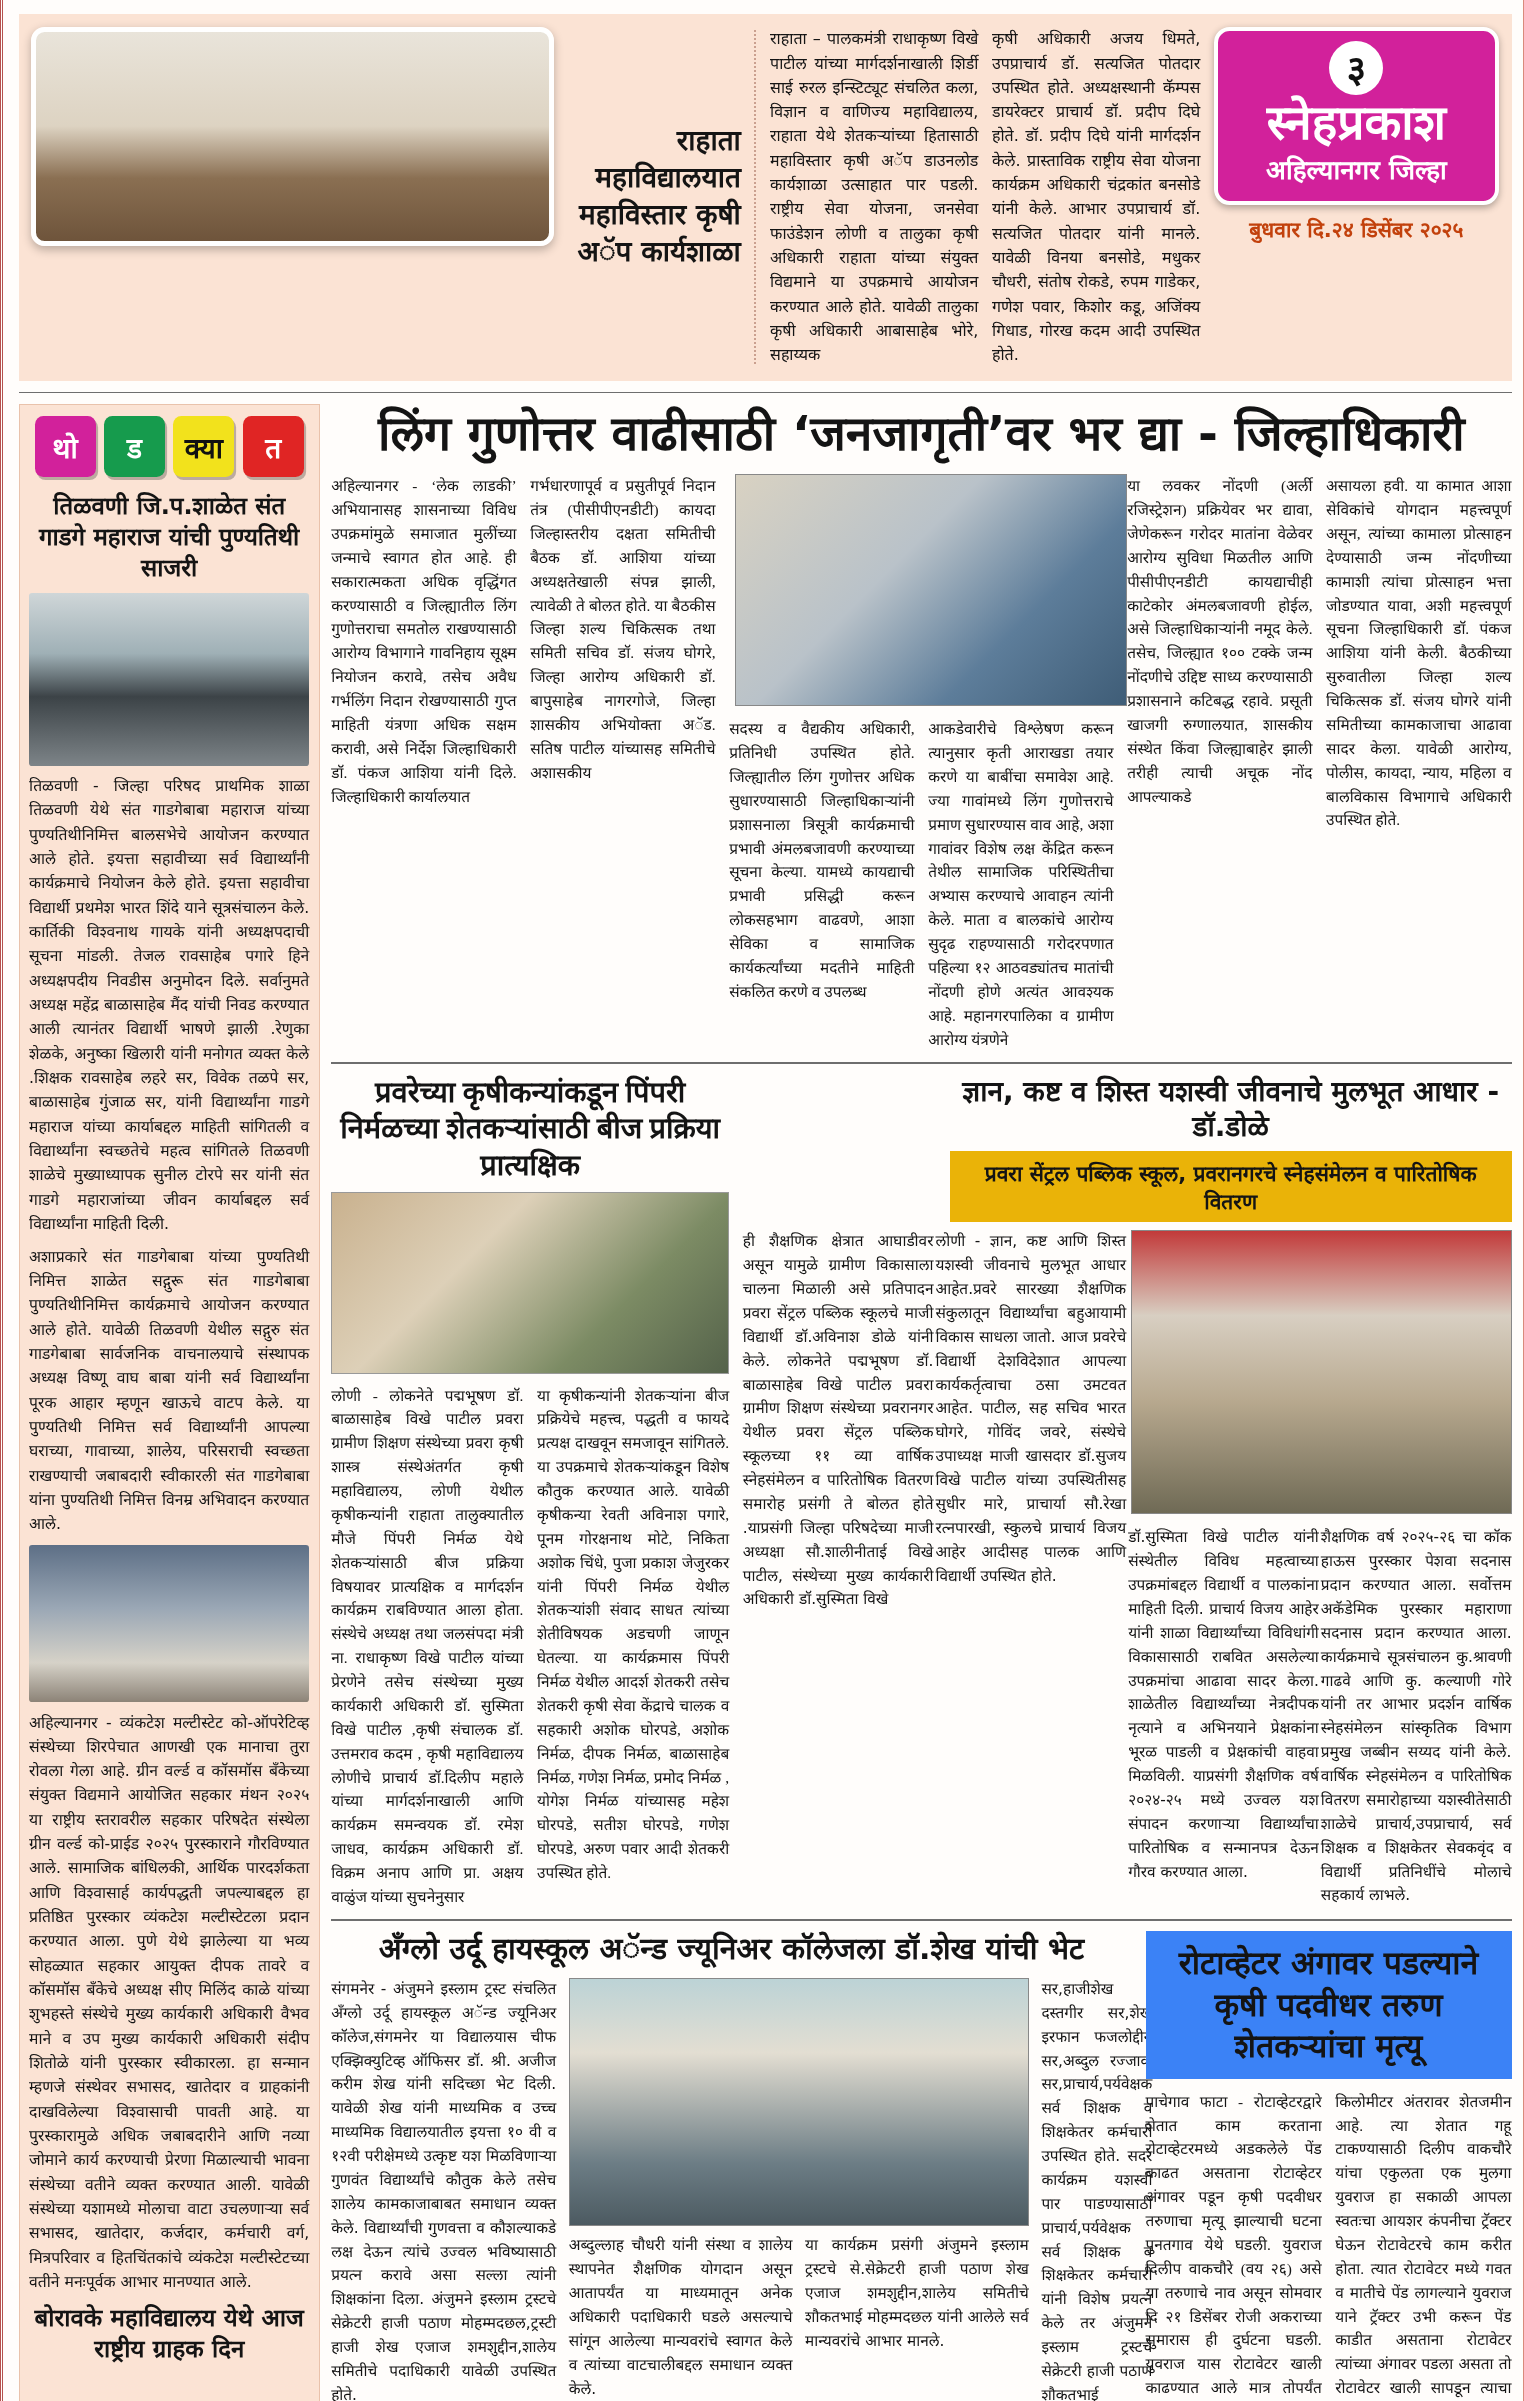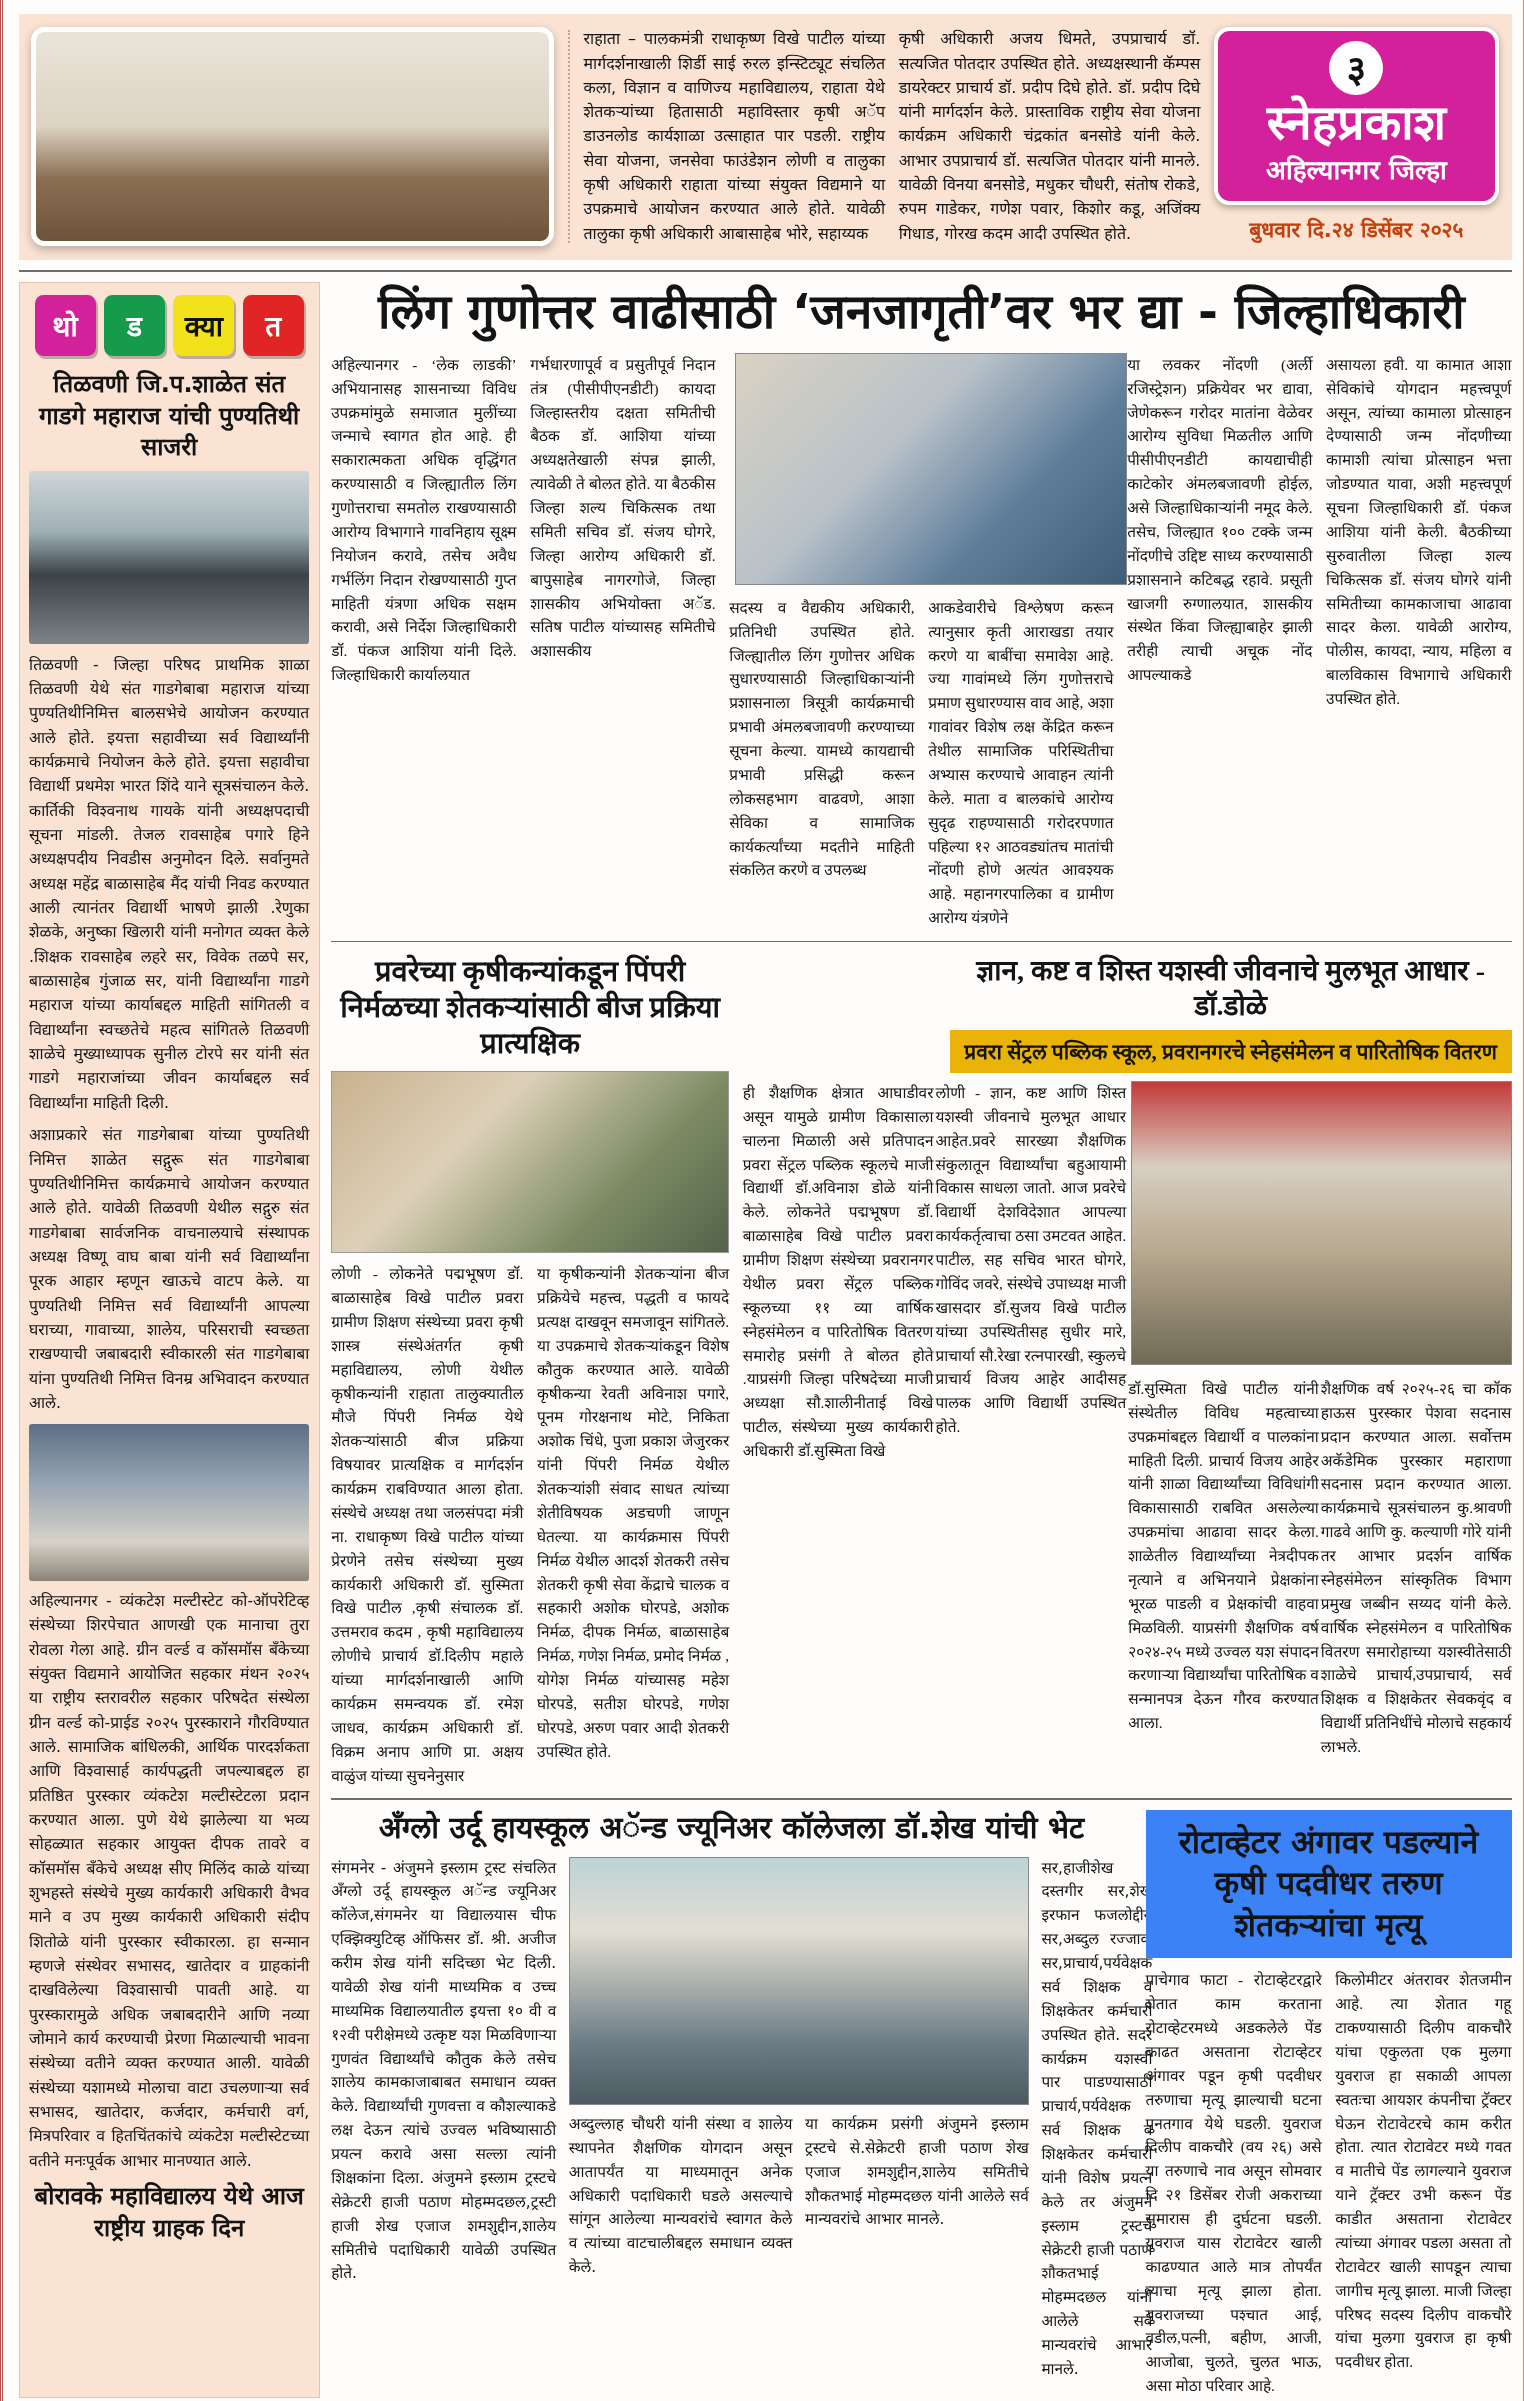--- a/index.html
+++ b/index.html
@@ -48,21 +48,21 @@
   .b1wrap{position:relative;}
   .b1photo{position:absolute;left:404px;top:0;width:390px;height:230px;background:
      linear-gradient(135deg,#d9d2c2 0%,#b9c2c9 40%,#5d7d9a 70%,#3f5d77 100%);border:0.5px solid #888;}
   .padphoto{padding-top:243px;}
   
   .band2{display:flex;gap:13.6px;}
   .pravara{width:398px;flex:none;}
   .pravara h2{font-size:29px;font-weight:bold;text-align:center;line-height:1.25;margin:0 0 9.4px;font-family:Liberation Serif, serif;}
   .pravara .photo{height:180px;background:linear-gradient(135deg,#c9b18e 0%,#ddd0b8 35%,#7c8b64 70%,#54624a 100%);
      margin-bottom:9.4px;border:0.5px solid #999;}
-  .school{flex:1;min-width:0;font-family:Liberation Serif, serif;}
+  .school{flex:1;min-width:0;}
   .school h2{font-size:28px;font-weight:bold;line-height:1.25;margin:0 0 7.3px 207px;text-align:center;}
   .subbar{background:#eab308;font-size:21px;font-weight:bold;text-align:center;padding:7.3px 5.2px;
      margin:0 0 8.4px 207px;}
   .schoolbody{position:relative;display:flex;gap:2px;}
   .schoolphoto{position:absolute;right:0;top:0;width:379px;height:282px;background:
      linear-gradient(180deg,#c23a3a 0%,#d8cfc2 30%,#b8a98f 60%,#6f6a55 100%);border:0.5px solid #888;}
   .padschool{padding-top:296px;}
   
   .band3{display:flex;gap:13.6px;}
   .anglo{flex:1;min-width:0;}
@@ -78,20 +78,23 @@
   .rotahead{background:#3b82f6;font-size:32px;font-weight:bold;text-align:center;line-height:1.3;
      padding:11.5px 7.3px;margin-bottom:10.5px;}
 </style>
 </head>
 <body>
 
 <div class="frame">
 
   <div class="topstrip">
     <div class="ts-photo"></div>
+    <div class="ts-head">
+      <span>राहाता महाविद्यालयात महाविस्तार कृषी अॅप कार्यशाळा</span>
+    </div>
     <div class="ts-div"></div>
     <div class="ts-col">राहाता – पालकमंत्री राधाकृष्ण विखे पाटील यांच्या मार्गदर्शनाखाली शिर्डी साई रुरल इन्स्टिट्यूट संचलित कला, विज्ञान व वाणिज्य महाविद्यालय, राहाता येथे शेतकऱ्यांच्या हितासाठी महाविस्तार कृषी अॅप डाउनलोड कार्यशाळा उत्साहात पार पडली. राष्ट्रीय सेवा योजना, जनसेवा फाउंडेशन लोणी व तालुका कृषी अधिकारी राहाता यांच्या संयुक्त विद्यमाने या उपक्रमाचे आयोजन करण्यात आले होते. यावेळी तालुका कृषी अधिकारी आबासाहेब भोरे, सहाय्यक</div>
     <div class="ts-col">कृषी अधिकारी अजय धिमते, उपप्राचार्य डॉ. सत्यजित पोतदार उपस्थित होते. अध्यक्षस्थानी कॅम्पस डायरेक्टर प्राचार्य डॉ. प्रदीप दिघे होते. डॉ. प्रदीप दिघे यांनी मार्गदर्शन केले. प्रास्ताविक राष्ट्रीय सेवा योजना कार्यक्रम अधिकारी चंद्रकांत बनसोडे यांनी केले. आभार उपप्राचार्य डॉ. सत्यजित पोतदार यांनी मानले. यावेळी विनया बनसोडे, मधुकर चौधरी, संतोष रोकडे, रुपम गाडेकर, गणेश पवार, किशोर कडू, अजिंक्य गिधाड, गोरख कदम आदी उपस्थित होते.</div>
     <div class="mast">
       <div class="mastbox">
         <div class="mastnum">३</div>
         <div class="masttitle">स्नेहप्रकाश</div>
         <div class="mastsub">अहिल्यानगर जिल्हा</div>
       </div>
       <div class="mastdate">बुधवार दि.२४ डिसेंबर २०२५</div>

